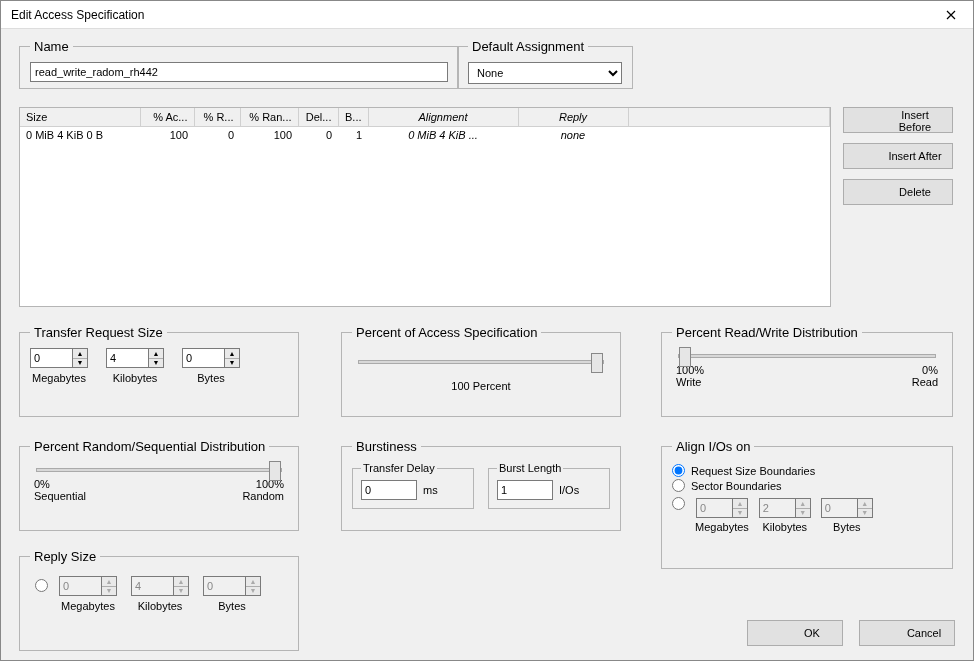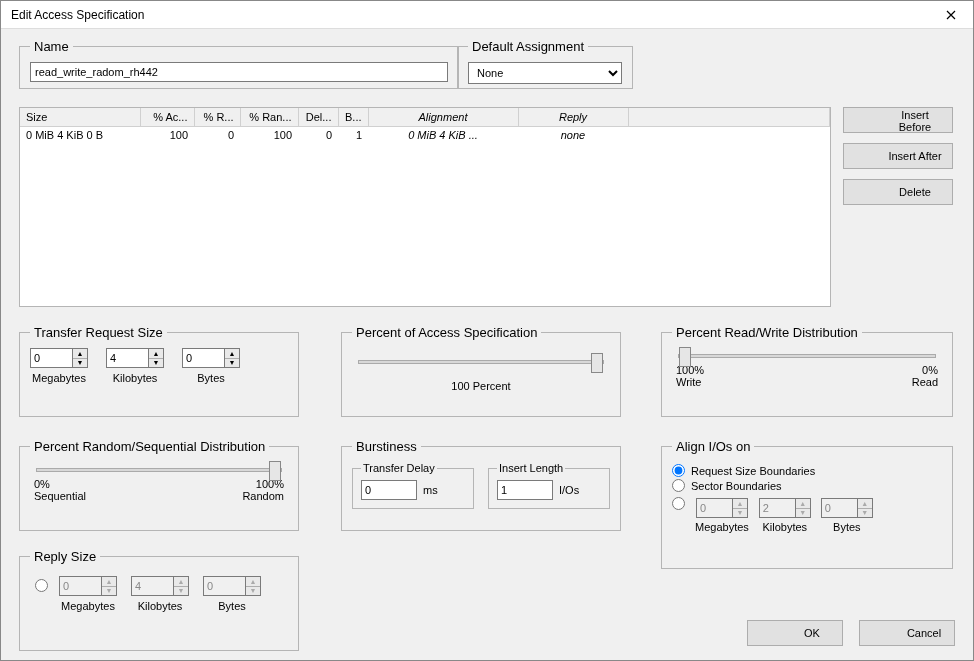--- a/index.html
+++ b/index.html
@@ -375,21 +375,21 @@
       <legend>Burstiness</legend>
       <div class="burst-inner">
         <fieldset>
           <legend>Transfer Delay</legend>
           <div class="burst-field">
             <input value="0" style="">
             <span>ms</span>
           </div>
         </fieldset>
         <fieldset>
-          <legend>Insert Length</legend>
+          <legend>Burst Length</legend>
           <div class="burst-field">
             <input value="1" style="">
             <span>I/Os</span>
           </div>
         </fieldset>
       </div>
     </fieldset>
 
     <fieldset class="group grp-align">
       <legend>Align I/Os on</legend>

